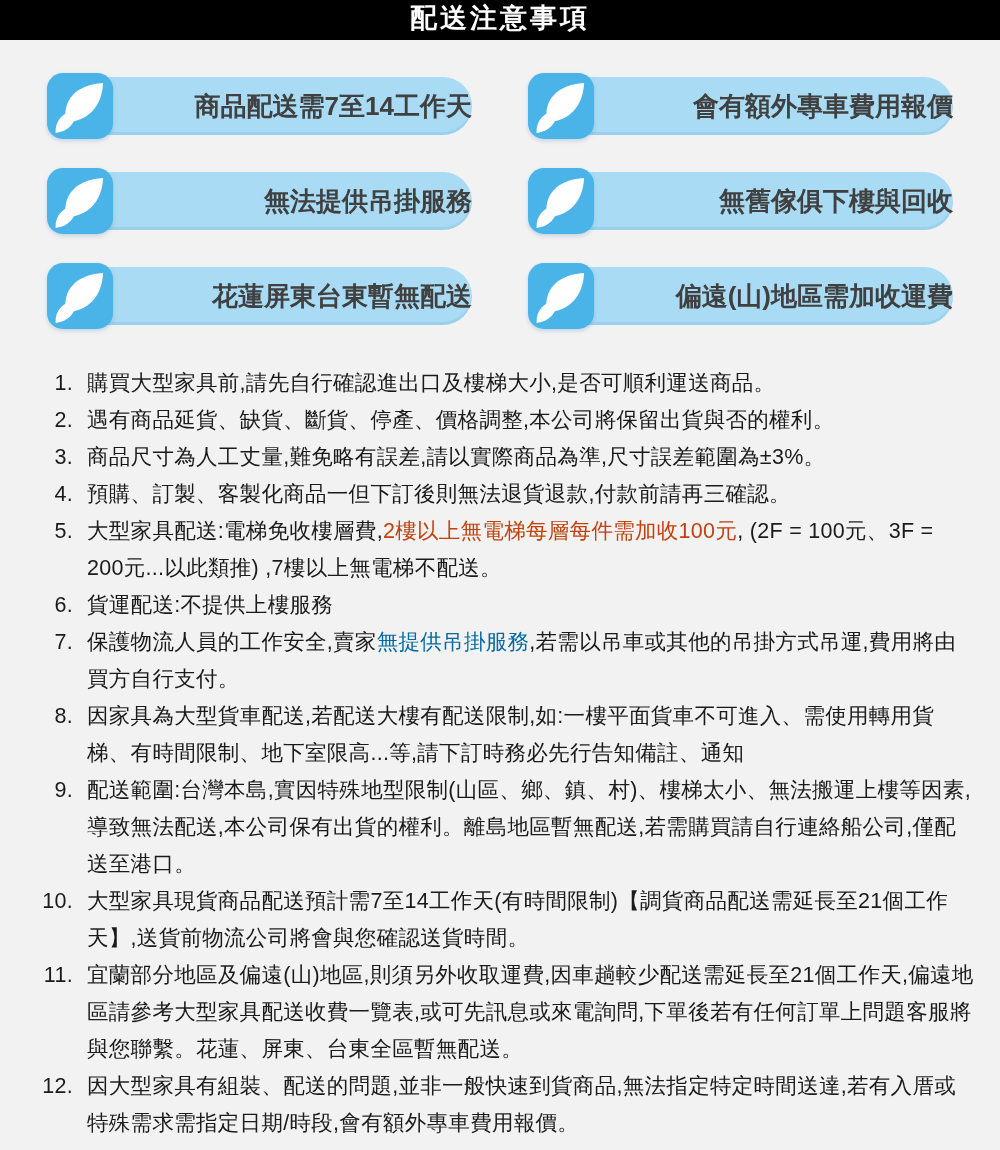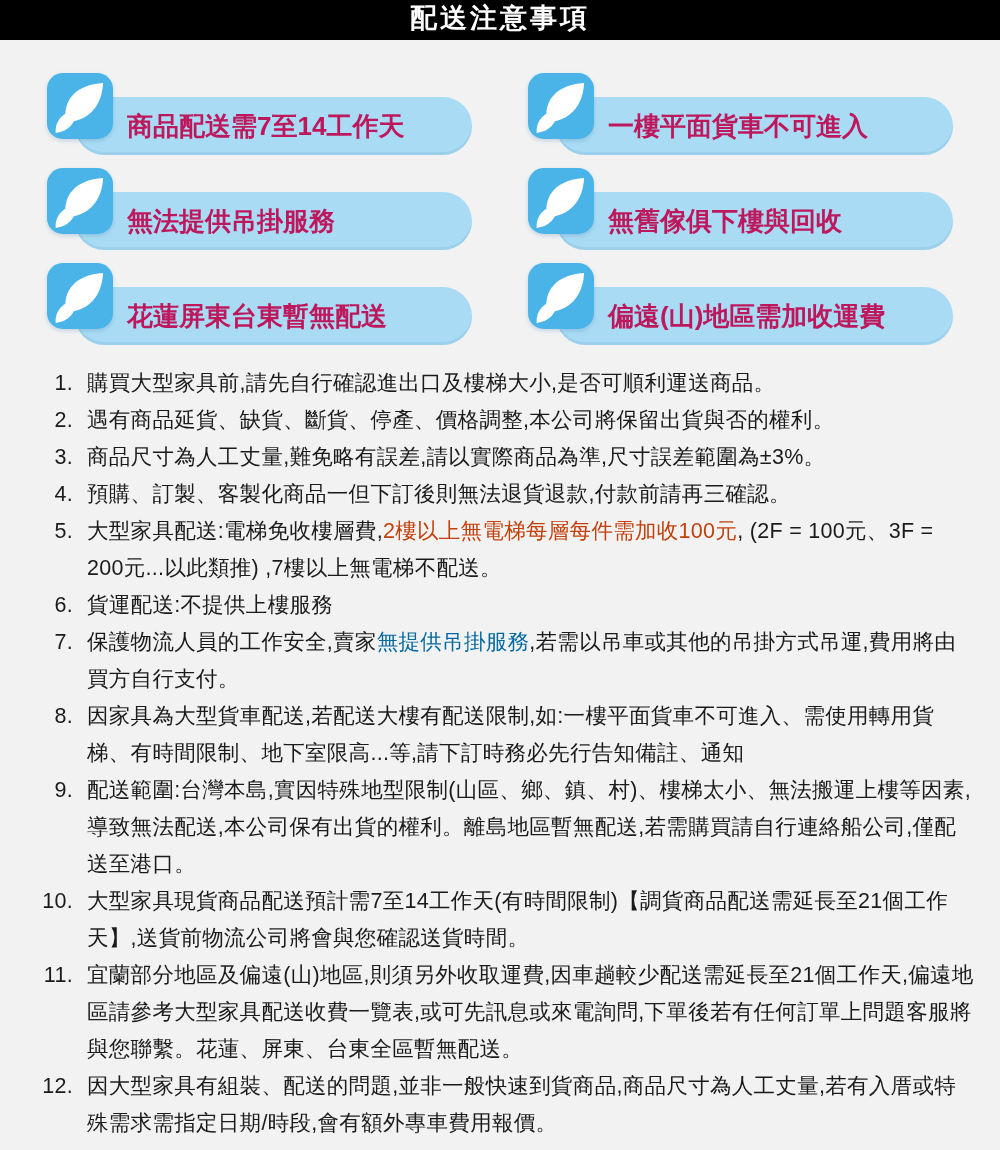--- a/index.html
+++ b/index.html
@@ -33,26 +33,26 @@
     column-gap:56px;
     row-gap:29px;
     padding:33px 47px 22px 47px;
   }
   .badge{
     position:relative;
     height:66px;
   }
   .badge .pill{
     position:absolute;
-    left:28px;right:0;top:24px;height:58px;
+    left:28px;right:0;top:4px;height:58px;
     background:var(--pill-blue);
     border-radius:30px;
-    display:flex;align-items:center;justify-content:flex-start;
+    display:flex;align-items:center;justify-content:flex-end;
     padding-left:52px;
-    font-size:26px;font-weight:bold;color:#be185d;
+    font-size:26px;font-weight:bold;color:#404040;
     box-shadow:inset 0 -3px 0 rgba(60,130,180,0.12);
   }
   .badge .icon{
     position:absolute;left:0;top:0;width:66px;height:66px;
     filter:drop-shadow(0 2px 2px rgba(60,120,170,0.25));
   }
   .notes{
     padding:14px 25px 0 25px;
   }
   .note{
@@ -80,21 +80,21 @@
         <span>商品配送需7至14工作天</span>
       </div>
       <span class="icon"><svg viewBox="0 0 100 100" width="66" height="66" xmlns="http://www.w3.org/2000/svg">
           <rect x="0" y="0" width="100" height="100" rx="24" fill="#4ab4e8"></rect>
           <path d="M29 75 C22 42 44 17 85 15 C83 52 62 72 29 75 Z" fill="#ffffff"></path>
           <path d="M13 91 C12 72 24 59 45 57 C44 76 32 89 13 91 Z" fill="#ffffff"></path>
         </svg></span>
     </div>
     <div class="badge">
       <div class="pill">
-        <span>一樓平面貨車不可進入</span>
+        <span>會有額外專車費用報價</span>
       </div>
       <span class="icon"><svg viewBox="0 0 100 100" width="66" height="66" xmlns="http://www.w3.org/2000/svg">
           <rect x="0" y="0" width="100" height="100" rx="24" fill="#4ab4e8"></rect>
           <path d="M29 75 C22 42 44 17 85 15 C83 52 62 72 29 75 Z" fill="#ffffff"></path>
           <path d="M13 91 C12 72 24 59 45 57 C44 76 32 89 13 91 Z" fill="#ffffff"></path>
         </svg></span>
     </div>
     <div class="badge">
       <div class="pill">
         <span>無法提供吊掛服務</span>
@@ -142,14 +142,14 @@
     <div class="note"><span class="num">2.</span><span><span>遇有商品延貨、缺貨、斷貨、停產、價格調整,本公司將保留出貨與否的權利。</span></span></div>
     <div class="note"><span class="num">3.</span><span><span>商品尺寸為人工丈量,難免略有誤差,請以實際商品為準,尺寸誤差範圍為±3%。</span></span></div>
     <div class="note"><span class="num">4.</span><span><span>預購、訂製、客製化商品一但下訂後則無法退貨退款,付款前請再三確認。</span></span></div>
     <div class="note"><span class="num">5.</span><span><span>大型家具配送:電梯免收樓層費,</span><span style="color: #c2410c;">2樓以上無電梯每層每件需加收100元</span><span>, (2F = 100元、3F = 200元...以此類推) ,7樓以上無電梯不配送。</span></span></div>
     <div class="note"><span class="num">6.</span><span><span>貨運配送:不提供上樓服務</span></span></div>
     <div class="note"><span class="num">7.</span><span><span>保護物流人員的工作安全,賣家</span><span style="color: #0369a1;">無提供吊掛服務</span><span>,若需以吊車或其他的吊掛方式吊運,費用將由買方自行支付。</span></span></div>
     <div class="note"><span class="num">8.</span><span><span>因家具為大型貨車配送,若配送大樓有配送限制,如:一樓平面貨車不可進入、需使用轉用貨梯、有時間限制、地下室限高...等,請下訂時務必先行告知備註、通知</span></span></div>
     <div class="note"><span class="num">9.</span><span><span>配送範圍:台灣本島,實因特殊地型限制(山區、鄉、鎮、村)、樓梯太小、無法搬運上樓等因素,導致無法配送,本公司保有出貨的權利。離島地區暫無配送,若需購買請自行連絡船公司,僅配送至港口。</span></span></div>
     <div class="note"><span class="num">10.</span><span><span>大型家具現貨商品配送預計需7至14工作天(有時間限制)【調貨商品配送需延長至21個工作天】,送貨前物流公司將會與您確認送貨時間。</span></span></div>
     <div class="note"><span class="num">11.</span><span><span>宜蘭部分地區及偏遠(山)地區,則須另外收取運費,因車趟較少配送需延長至21個工作天,偏遠地區請參考大型家具配送收費一覽表,或可先訊息或來電詢問,下單後若有任何訂單上問題客服將與您聯繫。花蓮、屏東、台東全區暫無配送。</span></span></div>
-    <div class="note"><span class="num">12.</span><span><span>因大型家具有組裝、配送的問題,並非一般快速到貨商品,商品尺寸為人工丈量,若有入厝或特殊需求需指定日期/時段,會有額外專車費用報價。</span></span></div>
+    <div class="note"><span class="num">12.</span><span><span>因大型家具有組裝、配送的問題,並非一般快速到貨商品,無法指定特定時間送達,若有入厝或特殊需求需指定日期/時段,會有額外專車費用報價。</span></span></div>
   </div>
 
 </body></html>

